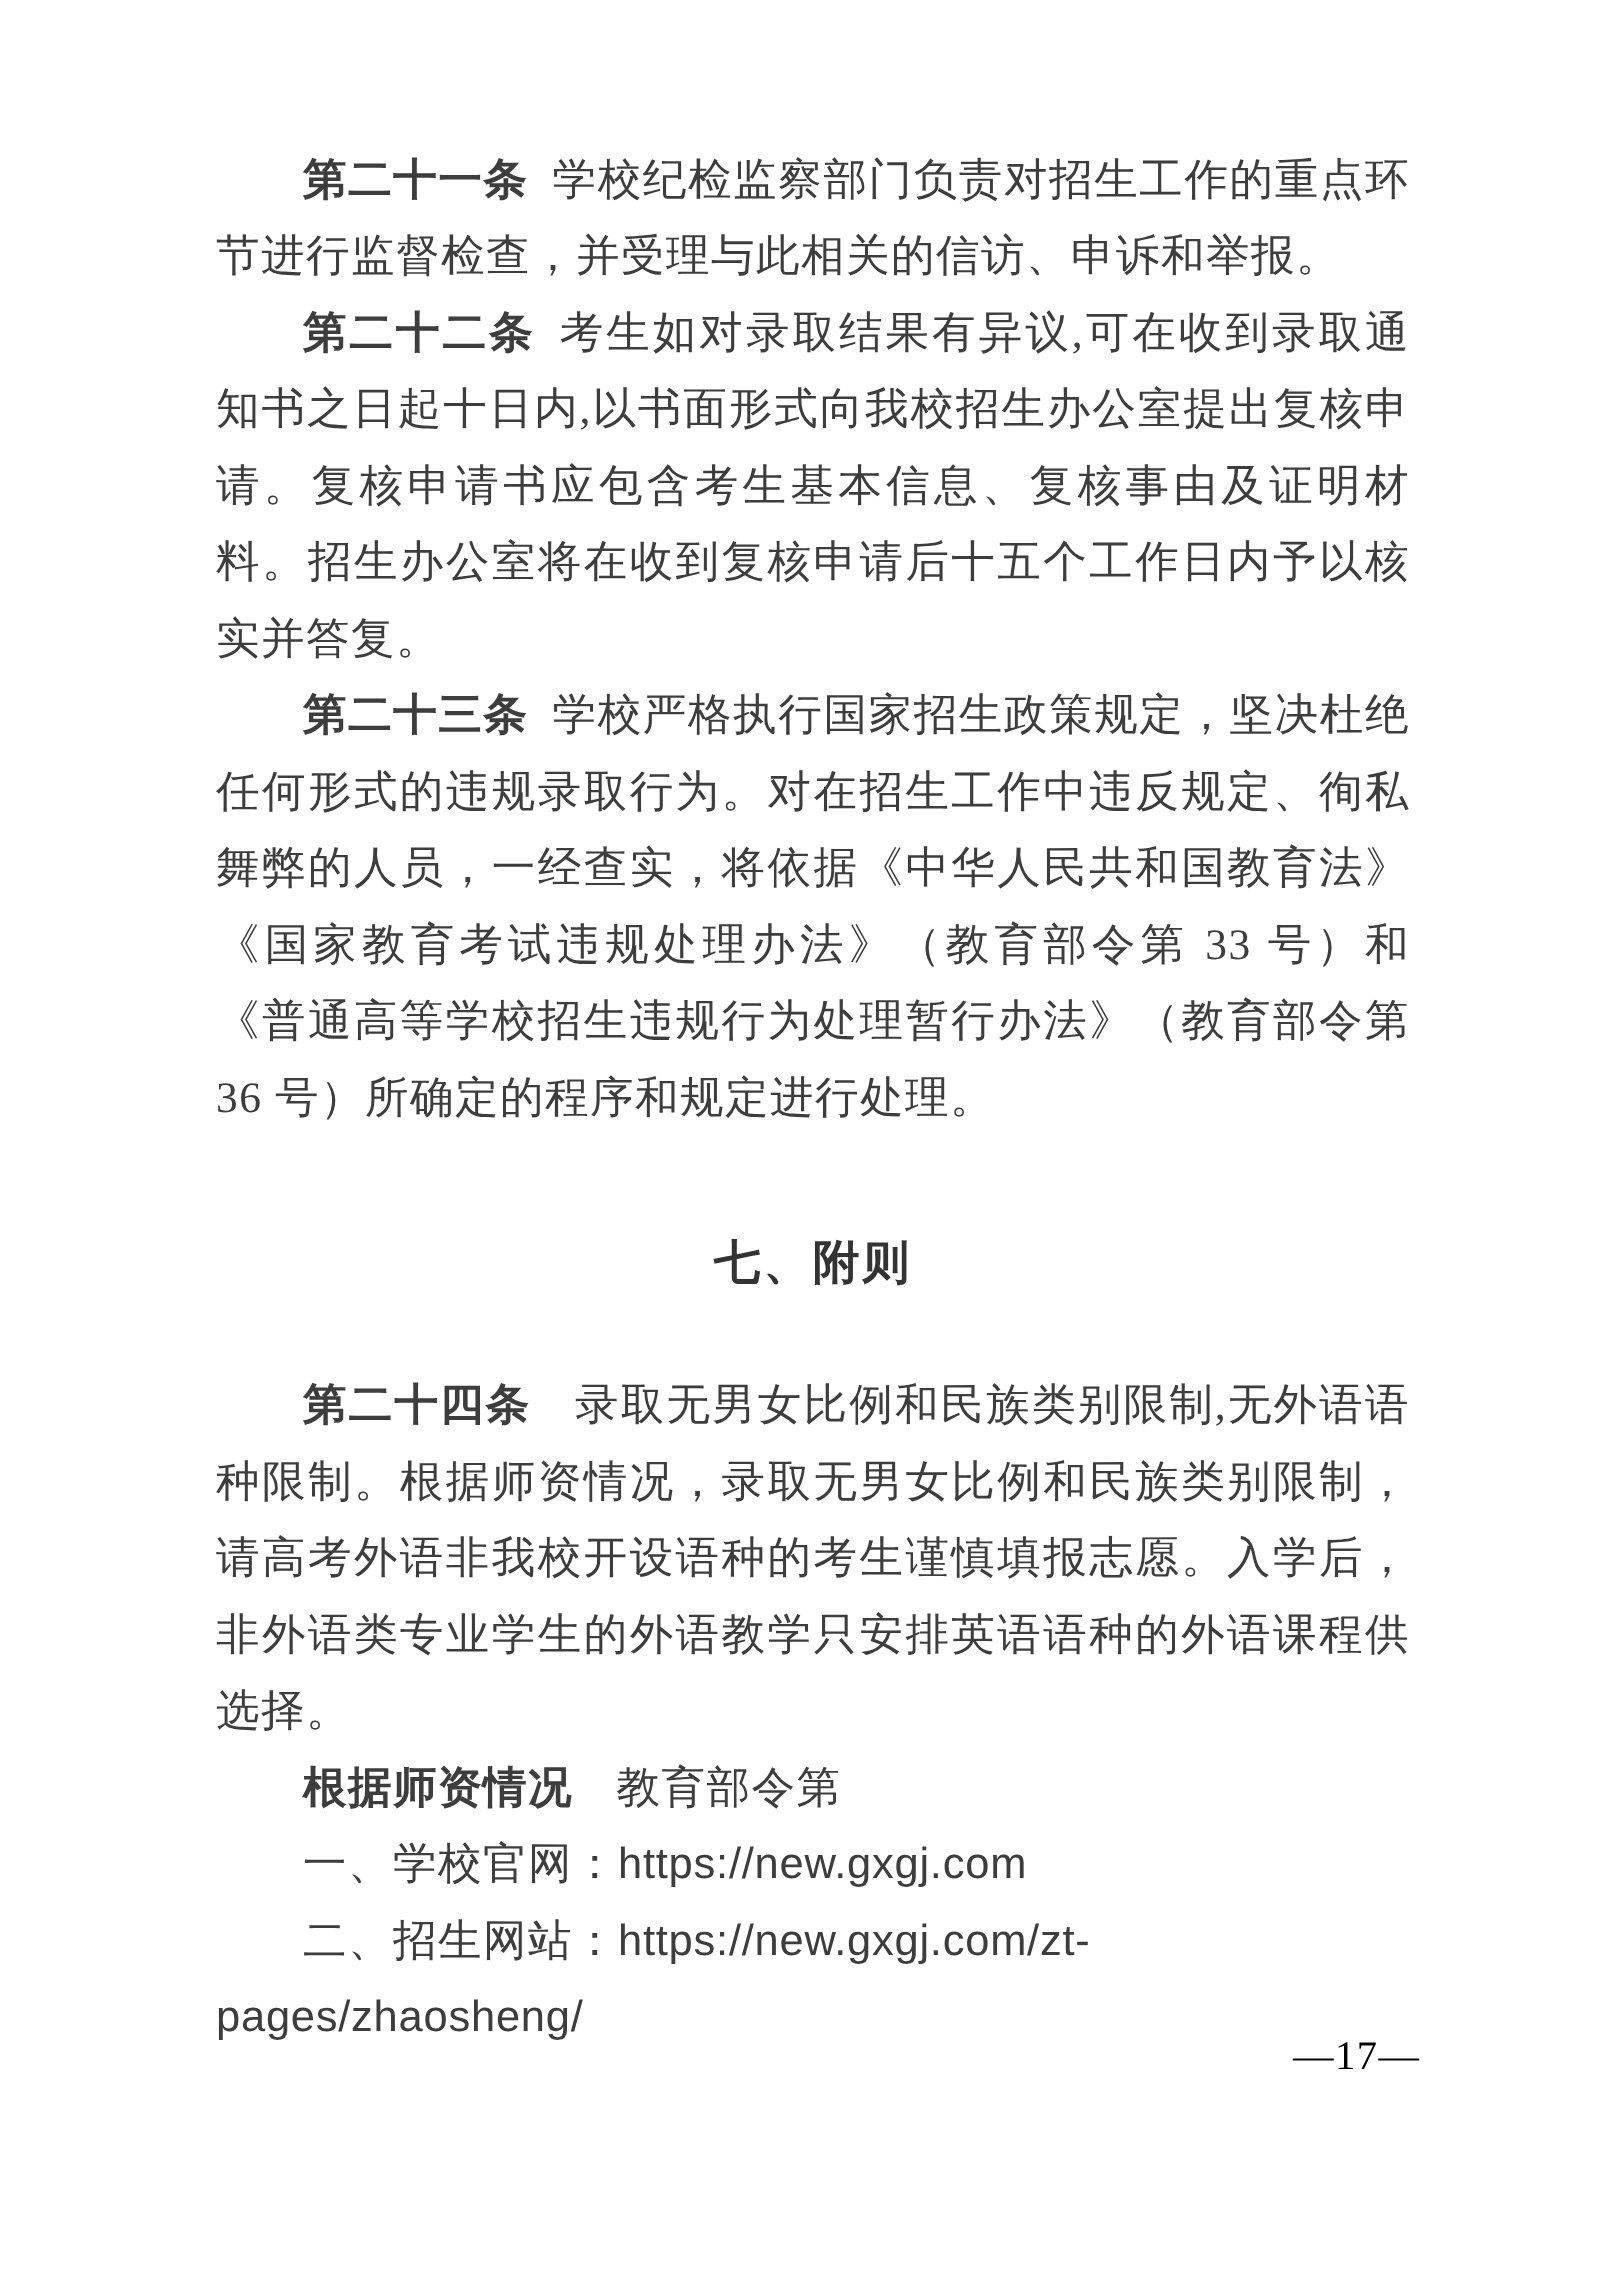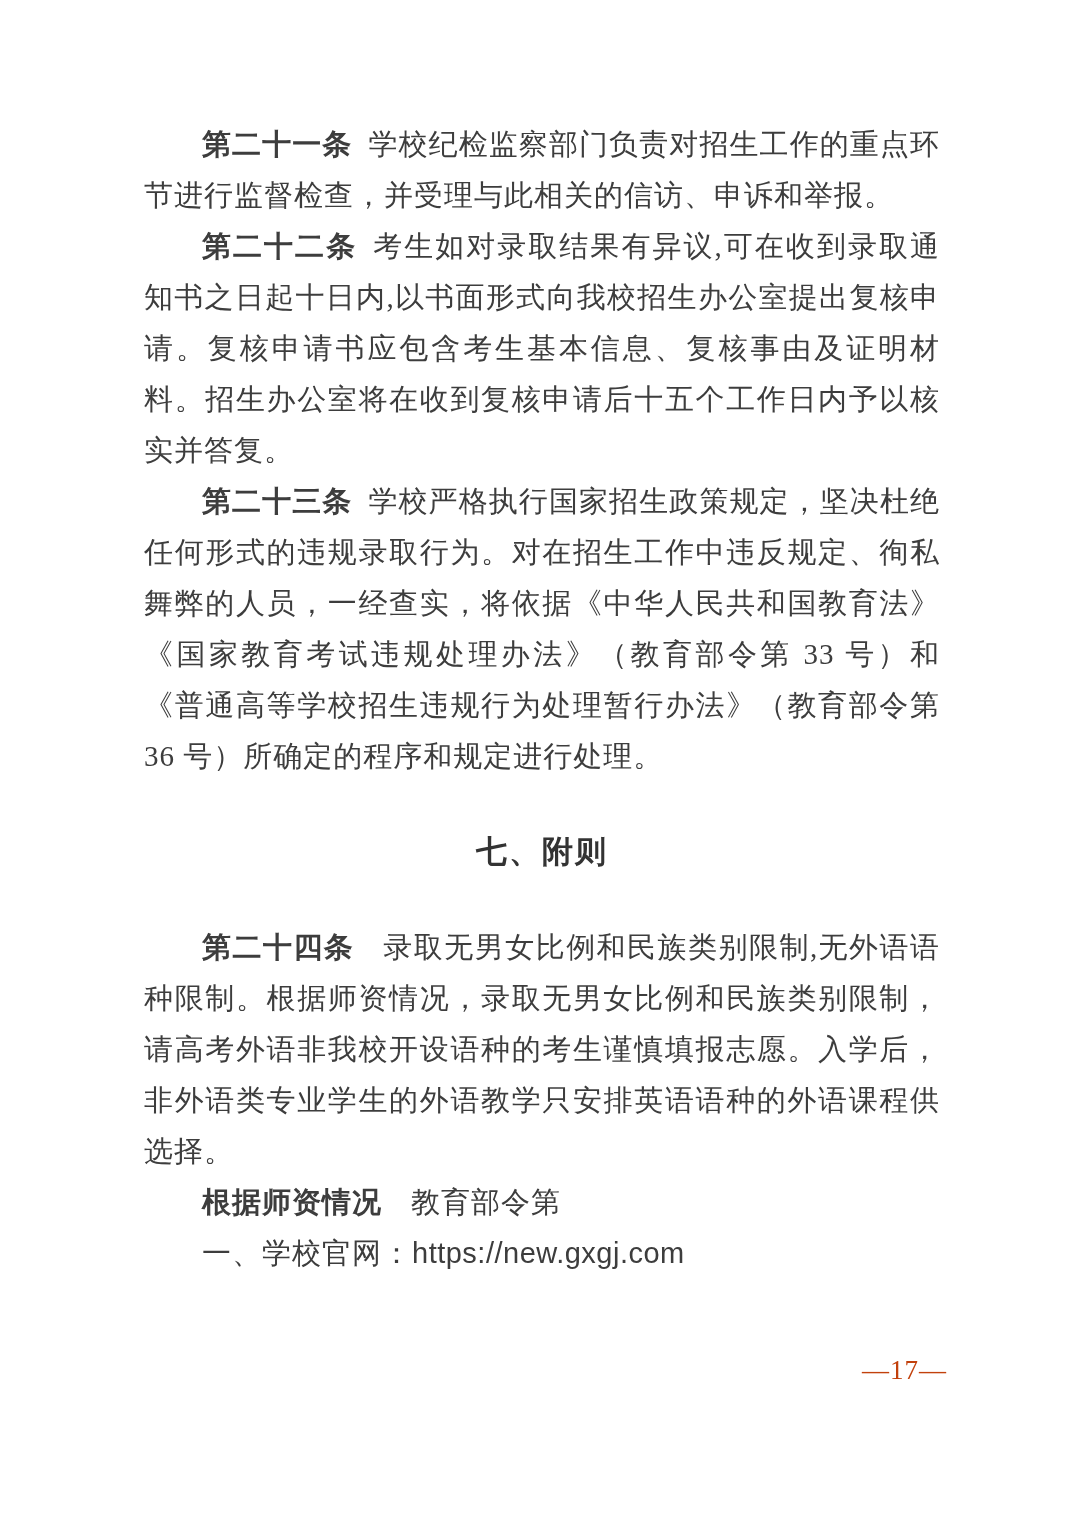--- a/index.html
+++ b/index.html
@@ -6,42 +6,42 @@
     margin: 0;
     padding: 0;
     background: #ffffff;
   }
   .page {
     position: relative;
     width: 1080px;
     height: 1527px;
     box-sizing: border-box;
     background: #ffffff;
-    padding: 119px 140px 0 144px;
+    padding: 95px 140px 0 144px;
     color: #3d3d3d;
     font-family: "Liberation Serif", "DejaVu Serif", serif;
     font-size: 29px;
     line-height: 51px;
   }
   .para {
     margin: 0;
     text-align: justify;
     text-indent: 2em;
     letter-spacing: 1px;
   }
   .article-label {
     font-family: "Liberation Sans", "DejaVu Sans", sans-serif;
     font-weight: 700;
     padding-right: 0.55em;
   }
   .article-label.wide-gap {
     padding-right: 1em;
   }
   .section-heading {
-    margin: 44px 0 45px 0;
+    margin: 58px 0 45px 0;
     text-align: center;
     text-indent: 0;
     font-family: "Liberation Sans", "DejaVu Sans", sans-serif;
     font-weight: 700;
     font-size: 31px;
     line-height: 51px;
     color: #333333;
     letter-spacing: 2px;
   }
   .contact-line {
@@ -53,21 +53,21 @@
     font-family: Liberation Sans, sans-serif;
     letter-spacing: 0.5px;
   }
   .page-number {
     position: absolute;
     top: 1352px;
     right: 133px;
     font-size: 27px;
     line-height: 36px;
     letter-spacing: 1px;
-    color: #c2410c;
+    color: #000000;
   }
 </style>
 </head>
 <body>
 
 <div class="page">
 
   <p class="para">
     <span class="article-label">第二十一条</span><span>学校纪检监察部门负责对招生工作的重点环节进行监督检查，并受理与此相关的信访、申诉和举报。</span>
   </p>
@@ -87,16 +87,19 @@
   </p>
 
   <p class="para">
     <span class="article-label wide-gap">根据师资情况</span><span>教育部令第</span>
   </p>
 
   <p class="contact-line">
     <span>一、学校官网：</span><span class="contact-url">https://new.gxgj.com</span>
   </p>
 
+  <p class="contact-line">
+    <span>二、招生网站：</span><span class="contact-url">https://new.gxgj.com/zt-pages/zhaosheng/</span>
+  </p>
 
   <div class="page-number">—17—</div>
 
 </div>
 
 </body></html>

